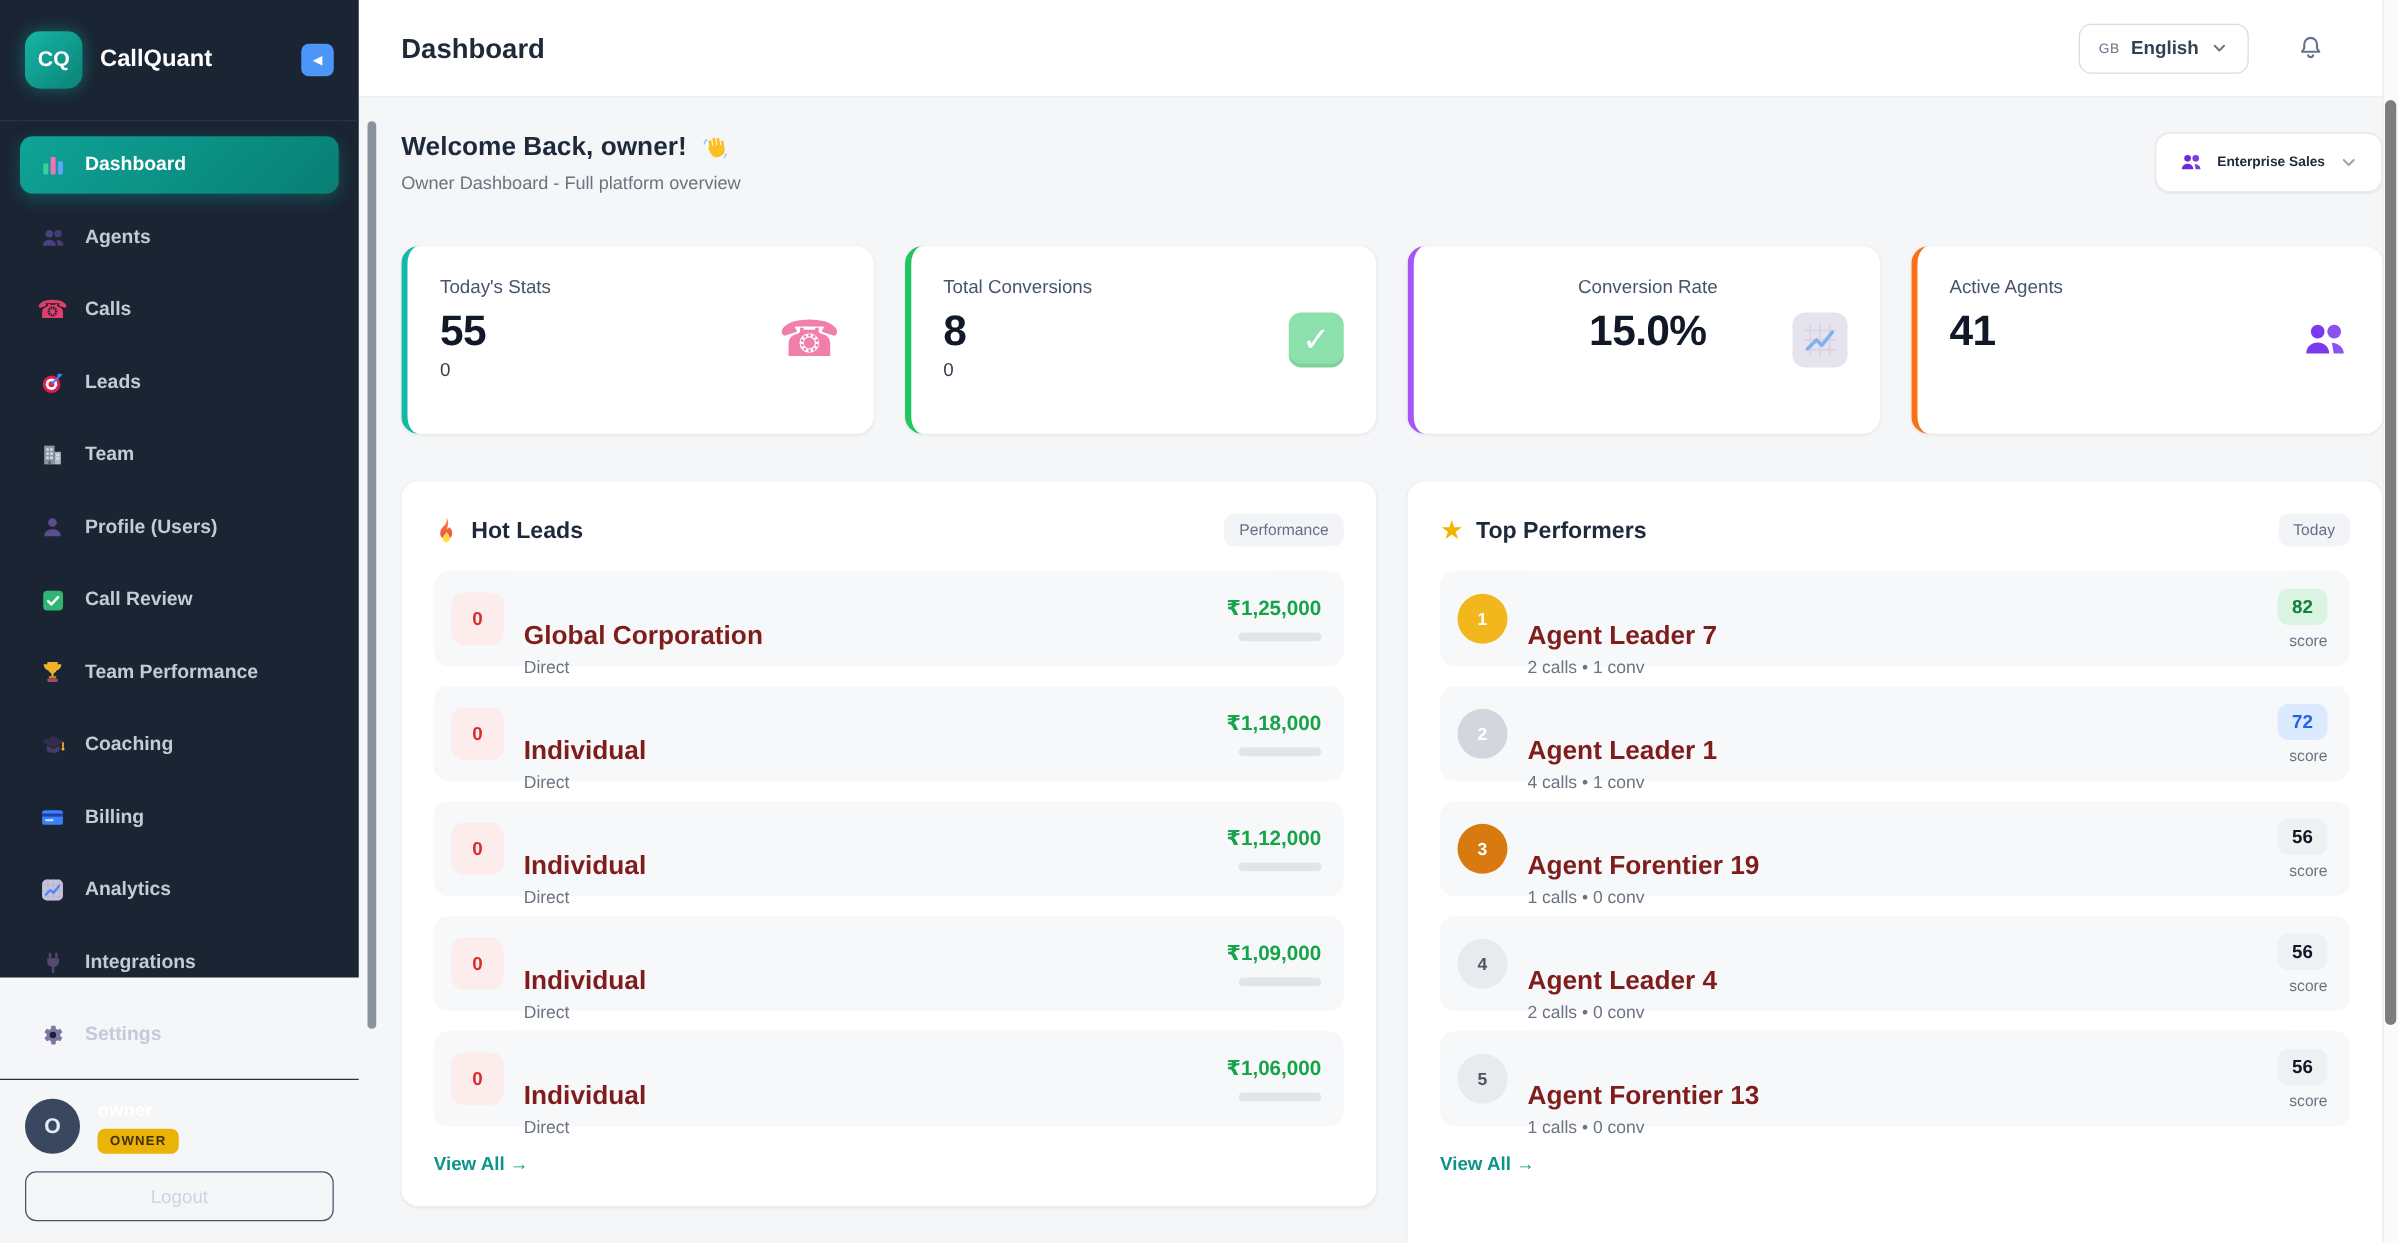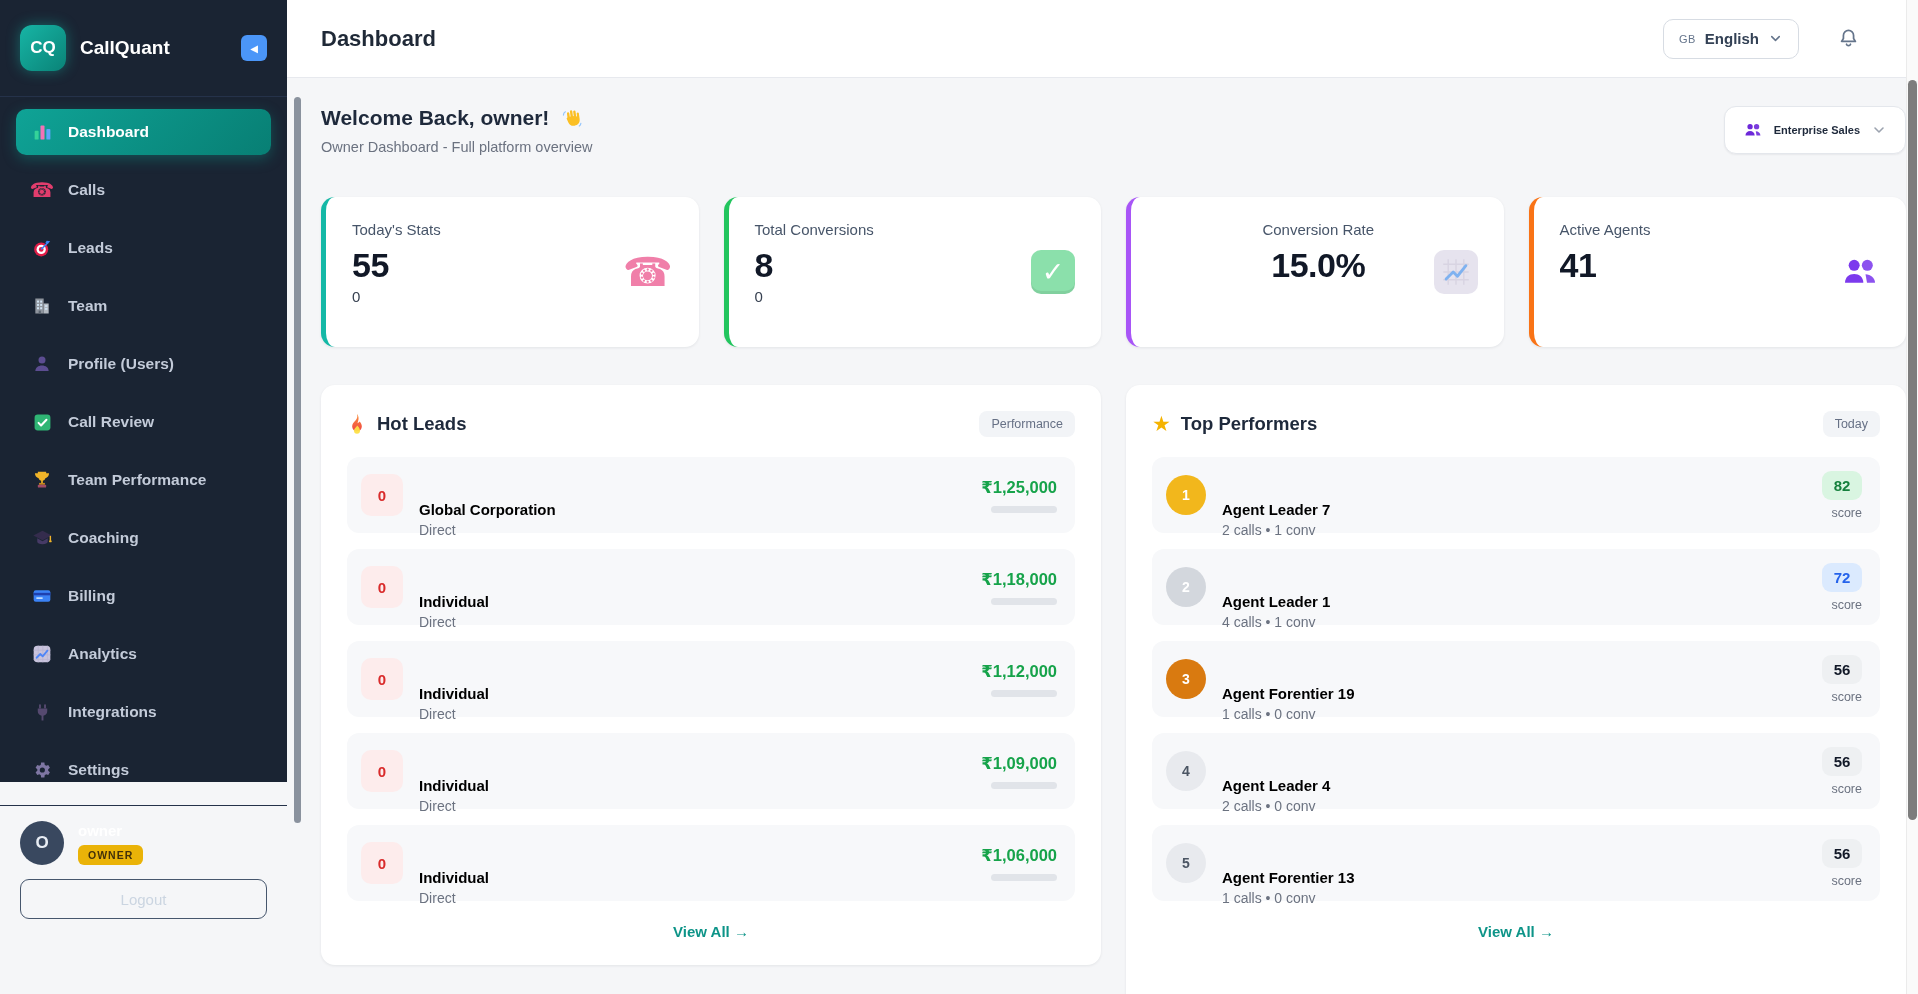--- a/index.html
+++ b/index.html
@@ -60,39 +60,39 @@
   .panel.left { height:580px; }
   .panel.right { height:644px; }
   .panel-head { display:flex; align-items:center; margin-bottom:20px; }
   .panel-title { font-size:18.5px; font-weight:bold; color:#1e293b; display:flex; align-items:center; gap:10px; }
   .panel-badge { margin-left:auto; background:#f2f4f7; color:#667085; font-size:12.5px; padding:6px 12px; border-radius:8px; }
   .star-glyph { color:#f5b301; font-size:21px; }
 
   .lead-row, .perf-row { display:flex; align-items:center; background:#f7f8fa; border-radius:12px; padding:0 18px 0 14px; margin-bottom:16px; height:76px; cursor:pointer; }
   .lead-count { width:42px; height:42px; border-radius:10px; background:#fdecec; color:#d92b2b; font-size:15px; font-weight:bold; display:flex; align-items:center; justify-content:center; flex:0 0 42px; }
   .row-meta { margin-left:16px; }
-  .row-name { font-size:15px; font-weight:600; color:#000000;margin-top:48px; }
+  .row-name { font-size:21px; font-weight:600; color:#7f1d1d;margin-top:48px; }
   .row-sub { margin-top:4px; font-size:14px; color:#6b7280; }
   .lead-right { margin-left:auto; text-align:right; }
   .lead-amount { font-size:16.5px; font-weight:bold; color:#16a34a; }
   .lead-bar { width:66px; height:7px; border-radius:4px; background:#e1e4e9; margin:9px 0 0 auto; }
 
   .rank-circle { width:40px; height:40px; border-radius:50%; display:flex; align-items:center; justify-content:center; font-size:14px; font-weight:bold; flex:0 0 40px; }
   .rank-1 { background:#f2b71c; color:#fff; }
   .rank-2 { background:#d3d7dd; color:#fff; }
   .rank-3 { background:#d97a10; color:#fff; }
   .rank-4, .rank-5 { background:#e8eaee; color:#4b5563; }
   .perf-right { margin-left:auto; text-align:right; }
   .score-pill { display:inline-block; min-width:40px; text-align:center; padding:6px 10px; border-radius:9px; font-size:15px; font-weight:bold; }
   .score-green { background:#d9f5e1; color:#15803d; }
   .score-blue { background:#dbeafe; color:#2563eb; }
   .score-grey { background:#eef0f2; color:#111827; }
   .score-label { margin-top:6px; font-size:12.5px; color:#6b7280; }
 
-  .view-all { text-align:center; margin-top:22px; }
+  .view-all { text-align:left; margin-top:22px; }
   .view-all a { color:#0d9488; font-size:15px; font-weight:600; text-decoration:none; cursor:pointer; }
 
   
   .page-scrollbar { position:absolute; right:0; top:0; width:12px; height:994px; background:#fafafa; border-left:1px solid #ebebeb; z-index:9; }
   .page-scroll-thumb { position:absolute; left:1px; top:80px; width:9px; height:740px; background:#7d7d7d; border-radius:5px; }
 
   svg { display:block; }
 </style>
 </head>
 <body>
@@ -107,20 +107,31 @@
   <div class="nav">
     <div class="nav-item active">
       <span class="nav-ic">
         <svg width="21" height="21" viewBox="0 0 24 24">
             <rect x="3" y="10" width="4.6" height="10" rx="1" fill="#34d399"></rect>
             <rect x="9.7" y="4" width="4.6" height="16" rx="1" fill="#f472b6"></rect>
             <rect x="16.4" y="8" width="4.6" height="12" rx="1" fill="#60a5fa"></rect>
           </svg>
       </span>
       <span>Dashboard</span>
+    </div>
+    <div class="nav-item">
+      <span class="nav-ic">
+        <svg width="21" height="21" viewBox="0 0 24 24" fill="#4c4180">
+            <circle cx="8.5" cy="8" r="3.4"></circle>
+            <path d="M2.5 19c0-3.5 2.7-5.6 6-5.6s6 2.1 6 5.6z"></path>
+            <circle cx="16.5" cy="8" r="3.4" opacity=".85"></circle>
+            <path d="M15.2 13.5c3.4.1 6.3 2 6.3 5.5h-5.4z" opacity=".85"></path>
+          </svg>
+      </span>
+      <span>Agents</span>
     </div>
     <div class="nav-item">
       <span class="nav-ic" style="color:#e23d6d; font-size:20px;">☎</span>
       <span>Calls</span>
     </div>
     <div class="nav-item">
       <span class="nav-ic">
         <svg width="21" height="21" viewBox="0 0 24 24">
             <circle cx="10.5" cy="13" r="8" fill="#e11d48"></circle>
             <circle cx="10.5" cy="13" r="5.3" fill="#fff"></circle>

